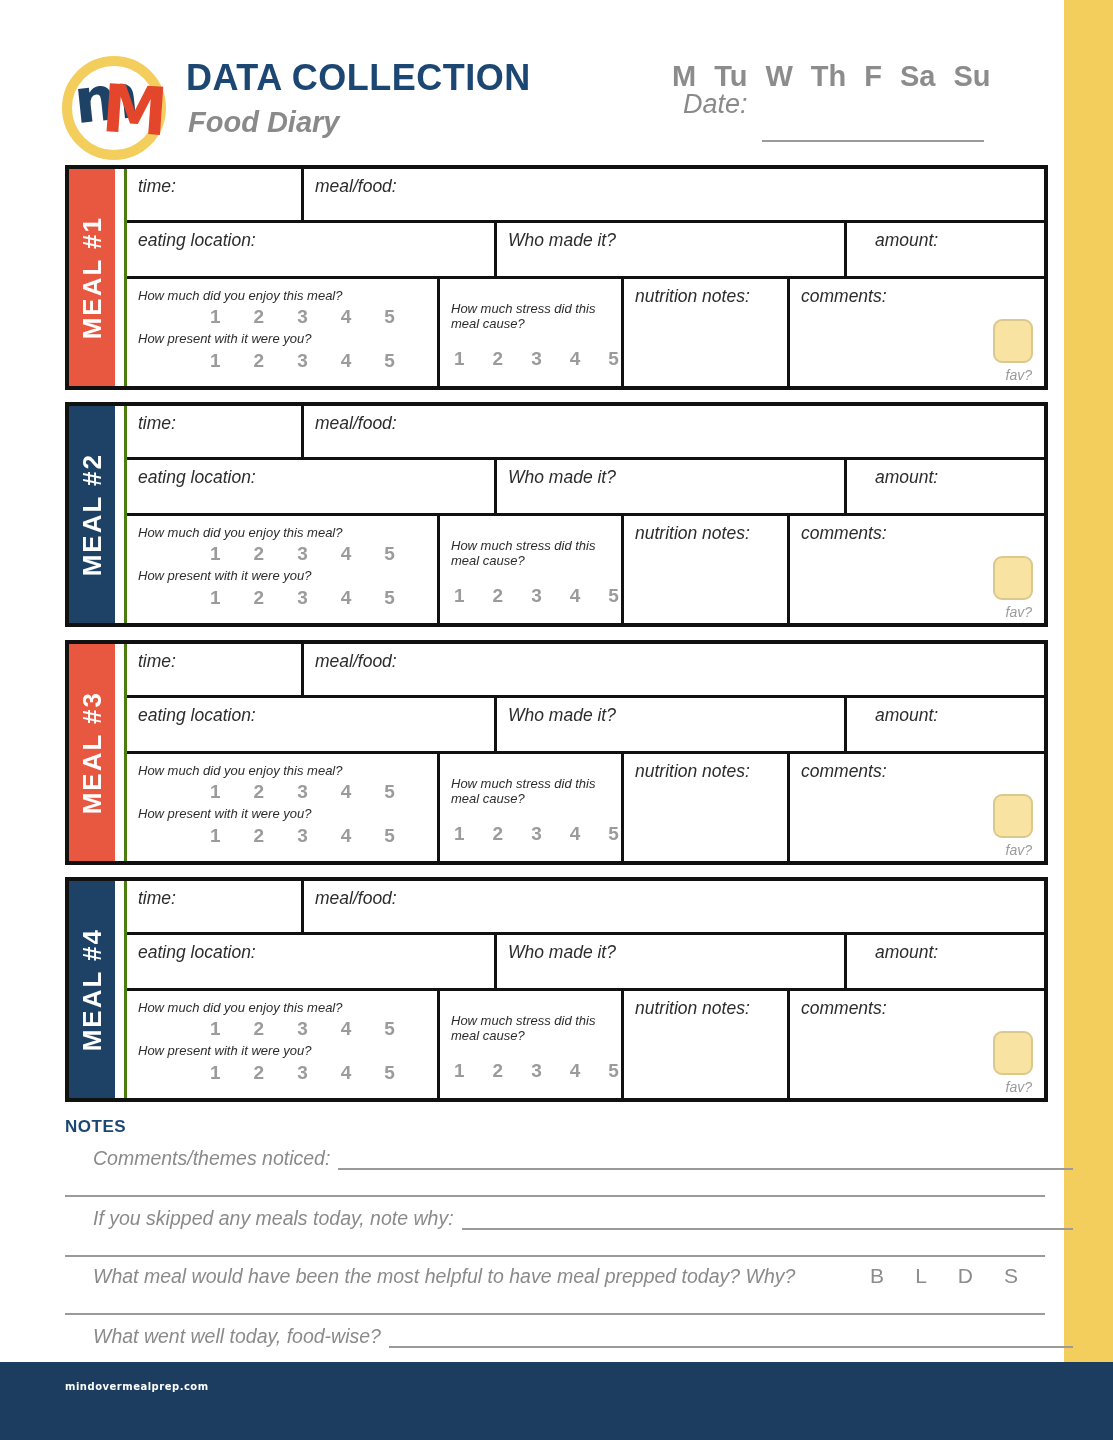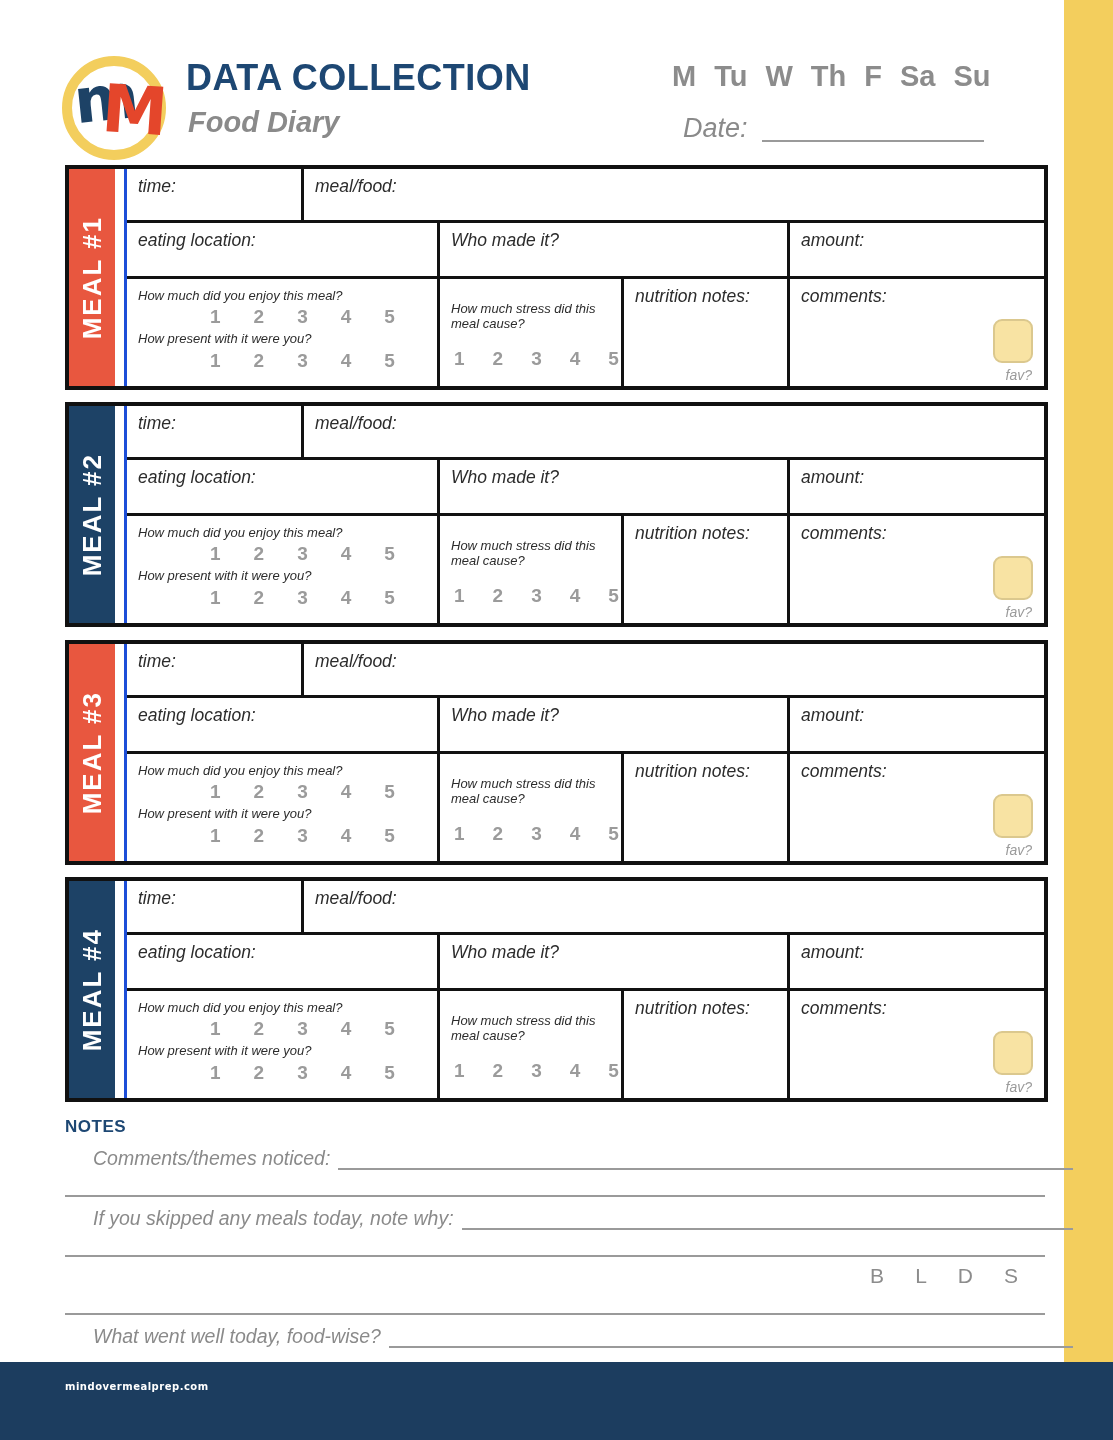--- a/index.html
+++ b/index.html
@@ -13,42 +13,42 @@
   .logo .m1{position:absolute;left:2px;top:-4px;font-size:62px;font-weight:800;color:#1D4266;
             transform:rotate(-6deg);font-family:"DejaVu Sans",sans-serif;}
   .logo .m2{position:absolute;left:30px;top:6px;font-size:66px;font-weight:800;color:#E4462B;
             transform:rotate(4deg);font-family:"DejaVu Sans",sans-serif;}
   .title{position:absolute;left:186px;top:57px;font-size:36px;font-weight:800;color:#1D4773;
          letter-spacing:.5px;}
   .subtitle{position:absolute;left:188px;top:106px;font-size:29px;font-weight:700;
             font-style:italic;color:#8A8A8A;}
   .days{position:absolute;left:672px;top:60px;display:flex;gap:18px;font-size:29px;
         font-weight:600;color:#8C8C8C;}
-  .date-row{position:absolute;left:683px;top:113px;font-size:27px;font-style:italic;color:#8A8A8A;}
+  .date-row{position:absolute;left:683px;top:89px;font-size:27px;font-style:italic;color:#8A8A8A;}
   .date-underline{position:absolute;left:762px;top:140px;width:222px;border-top:2px solid #9a9a9a;}
   
   .meal{position:absolute;left:65px;width:983px;height:225px;border:4px solid #111;
         box-sizing:border-box;display:flex;background:#fff;}
   .meal-1{top:165px}.meal-2{top:402px}.meal-3{top:640px}.meal-4{top:877px}
   .bar{width:46px;display:flex;align-items:center;justify-content:center;}
   .bar span{writing-mode:vertical-rl;transform:rotate(180deg);color:#fff;font-weight:800;
             font-size:26px;letter-spacing:2px;white-space:nowrap;}
   .bargap{width:9px;background:#fff;}
-  .tbl{flex:1;display:flex;flex-direction:column;border-left:3px solid #1d4ed8;}
+  .tbl{flex:1;display:flex;flex-direction:column;border-left:3px solid #4d7c0f;}
   .row{display:flex;box-sizing:border-box;}
   .r1{height:54px;border-bottom:3px solid #111;}
   .r2{height:56px;border-bottom:3px solid #111;}
   .r3{flex:1;}
   .cell{box-sizing:border-box;padding:7px 11px;font-style:italic;font-size:17.5px;color:#2c2c2c;}
   .br{border-right:3px solid #111;}
   .c-time{width:177px;}
   .c-meal{flex:1;}
-  .c-eat{width:313px;}
+  .c-eat{width:370px;}
   .c-who{width:350px;}
-  .c-amt{flex:1;}
+  .c-amt{flex:1;margin-left:17px;}
   .c-enjoy{width:313px;padding-top:9px;}
   .c-stress{width:184px;padding-top:22px;}
   .c-nutri{width:166px;}
   .c-com{flex:1;position:relative;}
   .q{font-style:italic;font-size:13px;color:#2c2c2c;line-height:1.18;}
   .scale{display:flex;gap:33px;color:#9b9b9b;font-weight:700;font-size:19px;font-style:normal;
          margin:3px 0 3px 72px;}
   .scale-stress{gap:28px;margin:16px 0 0 3px;}
   .fav-box{position:absolute;right:11px;bottom:23px;width:36px;height:40px;background:#F8E3A3;
            border:2px solid #DBC88E;border-radius:9px;}
@@ -318,20 +318,21 @@
   </div>
   <div class="fullline fl1"></div>
 
   <div class="noteline nl2">
     <span>If you skipped any meals today, note why:</span>
     <span class="fill"></span>
   </div>
   <div class="fullline fl2"></div>
 
   <div class="noteline nl3">
+    <span>What meal would have been the most helpful to have meal prepped today? Why?</span>
     <span class="blds">
         <span>B</span>
         <span>L</span>
         <span>D</span>
         <span>S</span>
       </span>
   </div>
   <div class="fullline fl3"></div>
 
   <div class="noteline nl4">

